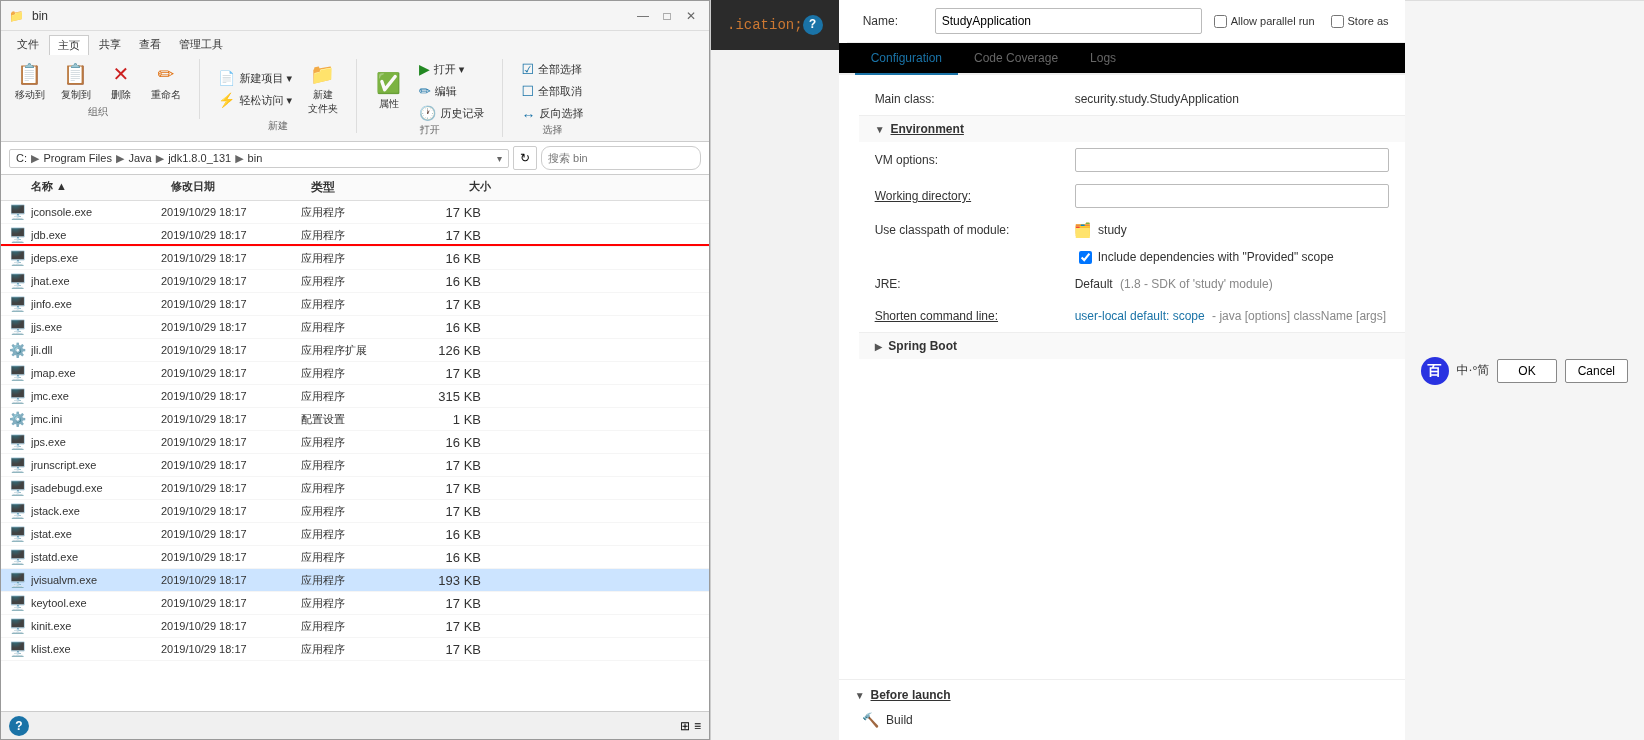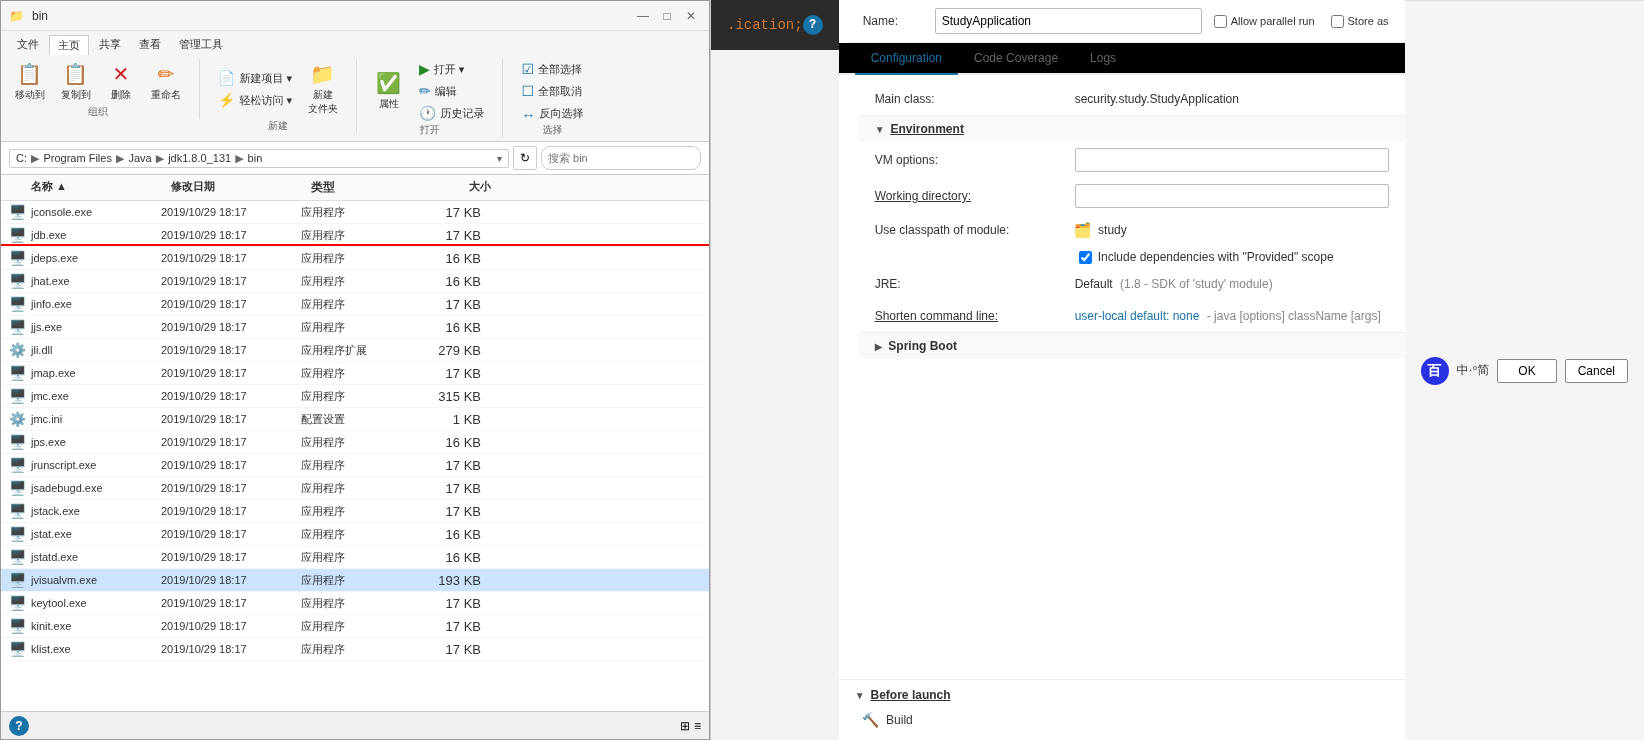--- a/index.html
+++ b/index.html
@@ -674,21 +674,21 @@
     <span class="file-name">jjs.exe</span>
     <span class="file-date">2019/10/29 18:17</span>
     <span class="file-type">应用程序</span>
     <span class="file-size">16 KB</span>
   </div>
       <div class="file-row">
     <span class="file-icon">⚙️</span>
     <span class="file-name">jli.dll</span>
     <span class="file-date">2019/10/29 18:17</span>
     <span class="file-type">应用程序扩展</span>
-    <span class="file-size">279 KB</span>
+    <span class="file-size">126 KB</span>
   </div>
       <div class="file-row">
     <span class="file-icon">🖥️</span>
     <span class="file-name">jmap.exe</span>
     <span class="file-date">2019/10/29 18:17</span>
     <span class="file-type">应用程序</span>
     <span class="file-size">17 KB</span>
   </div>
       <div class="file-row">
     <span class="file-icon">🖥️</span>
@@ -856,21 +856,21 @@
         <div class="form-label">JRE:</div>
         <div>
           <span class="jre-value">Default</span>
           <span class="jre-hint">(1.8 - SDK of 'study' module)</span>
         </div>
       </div>
 
       <div class="form-row">
         <div class="form-label underline-text">Shorten command line:</div>
         <div>
-          <span class="shorten-value">user-local default: none</span>
+          <span class="shorten-value">user-local default: scope</span>
           <span class="shorten-hint">- java [options] className [args]</span>
         </div>
       </div>
 
       <div class="section-header">
         <span class="section-arrow">▶</span>
         <span class="section-title">Spring Boot</span>
       </div>
     </div>
 

